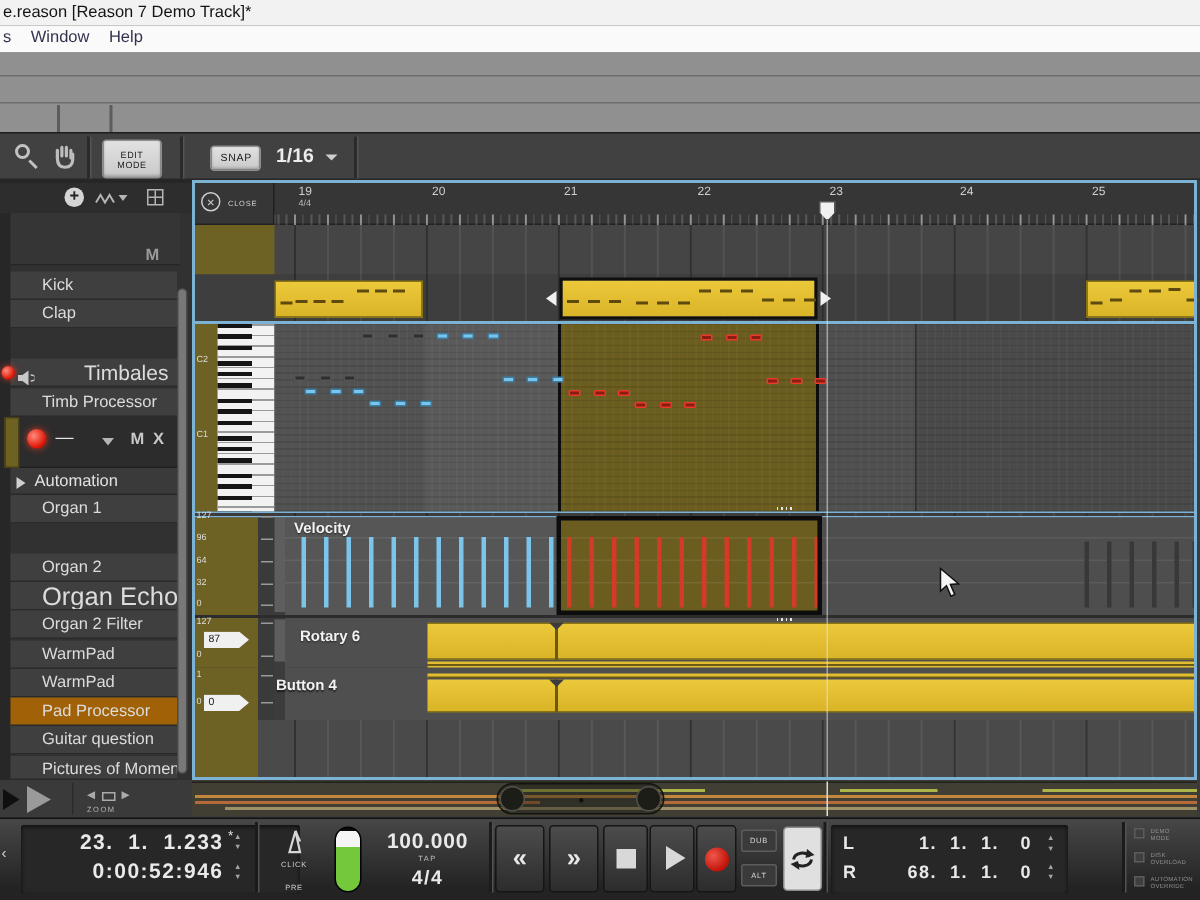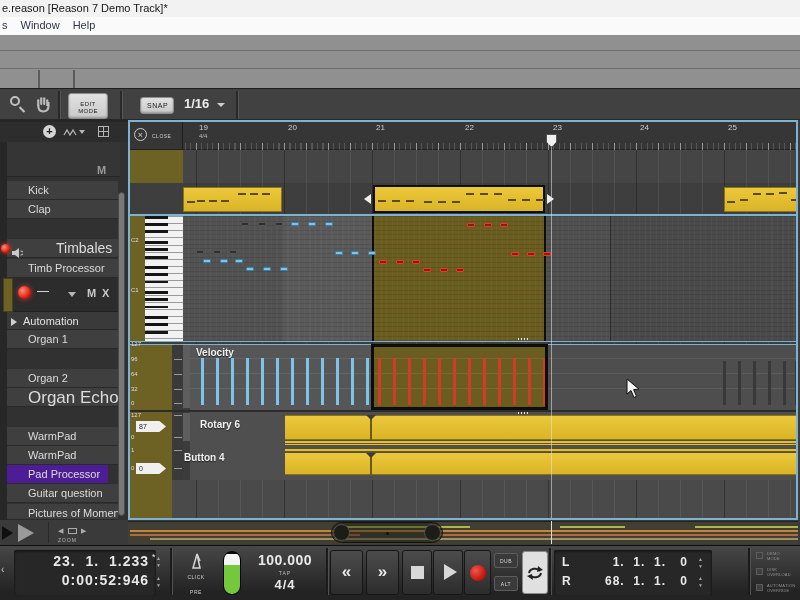--- a/index.html
+++ b/index.html
@@ -194,21 +194,21 @@
 
   <div class="g" style="left:128px;top:120px;width:670px;height:400px;border:2px solid #7cb2d4;z-index:60;pointer-events:none;"></div>
 
   <div class="g" style="left:551px;top:140px;width:1px;height:378px;background:rgba(230,230,230,.55);z-index:61;"></div>
   <div class="g" style="left:546px;top:134px;width:11px;height:13px;background:#f0f0f0;border:1px solid #555;clip-path:polygon(0 0,100% 0,100% 55%,50% 100%,0 55%);z-index:62;"></div>
   <div class="g" style="left:551px;top:521px;width:1px;height:23px;background:#ddd;z-index:62;"></div>
 
   <div class="g transport">
     <span class="g" style="left:1px;top:18px;color:#cfcfcf;font-size:10px;">‹</span>
 
-    <div class="g tpanel" style="left:14px;top:4px;width:142px;height:46px;">
+    <div class="g tpanel" style="left:14px;top:4px;width:186px;height:46px;">
       <div class="g tdisp" style="left:0;top:3px;width:135px;text-align:right;">23.  1.  1.233</div>
       <span class="g" style="left:138px;top:2px;color:#e9e9e9;font-size:9px;">*</span>
       <div class="g tdisp" style="left:0;top:22px;width:135px;text-align:right;">0:00:52:946</div>
       <div class="g spin" style="left:142px;top:6px;">▲</div>
       <div class="g spin" style="left:142px;top:13px;">▼</div>
       <div class="g spin" style="left:142px;top:26px;">▲</div>
       <div class="g spin" style="left:142px;top:33px;">▼</div>
     </div>
 
     <div class="g groove" style="left:170px;top:2px;"></div>
@@ -320,27 +320,30 @@
     </div>
     <div class="g" style="left: 7px; top: 330px; width: 111px; height: 19px; background: rgb(63, 63, 63); border-bottom: 1px solid rgb(42, 42, 42); overflow: hidden;">
       <div class="g" style="left: 21px; top: 0px; font-size: 11px; line-height: 19px; color: rgb(220, 220, 220); white-space: nowrap;">Organ 1</div>
     </div>
     <div class="g" style="left: 7px; top: 368.6px; width: 111px; height: 19px; background: rgb(63, 63, 63); border-bottom: 1px solid rgb(42, 42, 42); overflow: hidden;">
       <div class="g" style="left: 21px; top: 0px; font-size: 11px; line-height: 19px; color: rgb(220, 220, 220); white-space: nowrap;">Organ 2</div>
     </div>
     <div class="g" style="left: 7px; top: 387.9px; width: 111px; height: 19px; background: rgb(63, 63, 63); border-bottom: 1px solid rgb(42, 42, 42); overflow: hidden;">
       <div class="g" style="left: 21px; top: 0px; font-size: 17px; line-height: 19px; color: rgb(220, 220, 220); white-space: nowrap;">Organ Echo</div>
     </div>
+    <div class="g" style="left: 7px; top: 407.2px; width: 111px; height: 19px; background: rgb(63, 63, 63); border-bottom: 1px solid rgb(42, 42, 42); overflow: hidden;">
+      <div class="g" style="left: 21px; top: 0px; font-size: 11px; line-height: 19px; color: rgb(220, 220, 220); white-space: nowrap;">Organ 2 Filter</div>
+    </div>
     <div class="g" style="left: 7px; top: 426.5px; width: 111px; height: 19px; background: rgb(63, 63, 63); border-bottom: 1px solid rgb(42, 42, 42); overflow: hidden;">
       <div class="g" style="left: 21px; top: 0px; font-size: 11px; line-height: 19px; color: rgb(220, 220, 220); white-space: nowrap;">WarmPad</div>
     </div>
     <div class="g" style="left: 7px; top: 445.8px; width: 111px; height: 19px; background: rgb(63, 63, 63); border-bottom: 1px solid rgb(42, 42, 42); overflow: hidden;">
       <div class="g" style="left: 21px; top: 0px; font-size: 11px; line-height: 19px; color: rgb(220, 220, 220); white-space: nowrap;">WarmPad</div>
     </div>
-    <div class="g" style="left: 7px; top: 465.1px; width: 101px; height: 19px; background: #4c1d95; border-bottom: 1px solid rgb(42, 42, 42); overflow: hidden;">
+    <div class="g" style="left: 7px; top: 465.1px; width: 111px; height: 19px; background: #a16207; border-bottom: 1px solid rgb(42, 42, 42); overflow: hidden;">
       <div class="g" style="left: 21px; top: 0px; font-size: 11px; line-height: 19px; color: rgb(220, 220, 220); white-space: nowrap;">Pad Processor</div>
     </div>
     <div class="g" style="left: 7px; top: 484.4px; width: 111px; height: 19px; background: rgb(63, 63, 63); border-bottom: 1px solid rgb(42, 42, 42); overflow: hidden;">
       <div class="g" style="left: 21px; top: 0px; font-size: 11px; line-height: 19px; color: rgb(220, 220, 220); white-space: nowrap;">Guitar question</div>
     </div>
     <div class="g" style="left: 7px; top: 503.7px; width: 111px; height: 16.3px; background: rgb(63, 63, 63); border-bottom: 1px solid rgb(42, 42, 42); overflow: hidden;">
       <div class="g" style="left: 21px; top: 0px; font-size: 11px; line-height: 19px; color: rgb(220, 220, 220); white-space: nowrap;">Pictures of Moments</div>
     </div>
     <div class="g" style="left: 118px; top: 192px; width: 7px; height: 324px; background: rgb(120, 120, 120); border-radius: 4px; border: 1px solid rgb(74, 74, 74);"></div>
     <div class="g" style="left: 199px; top: 123px; font-size: 8px; color: rgb(207, 207, 207);">19</div>

